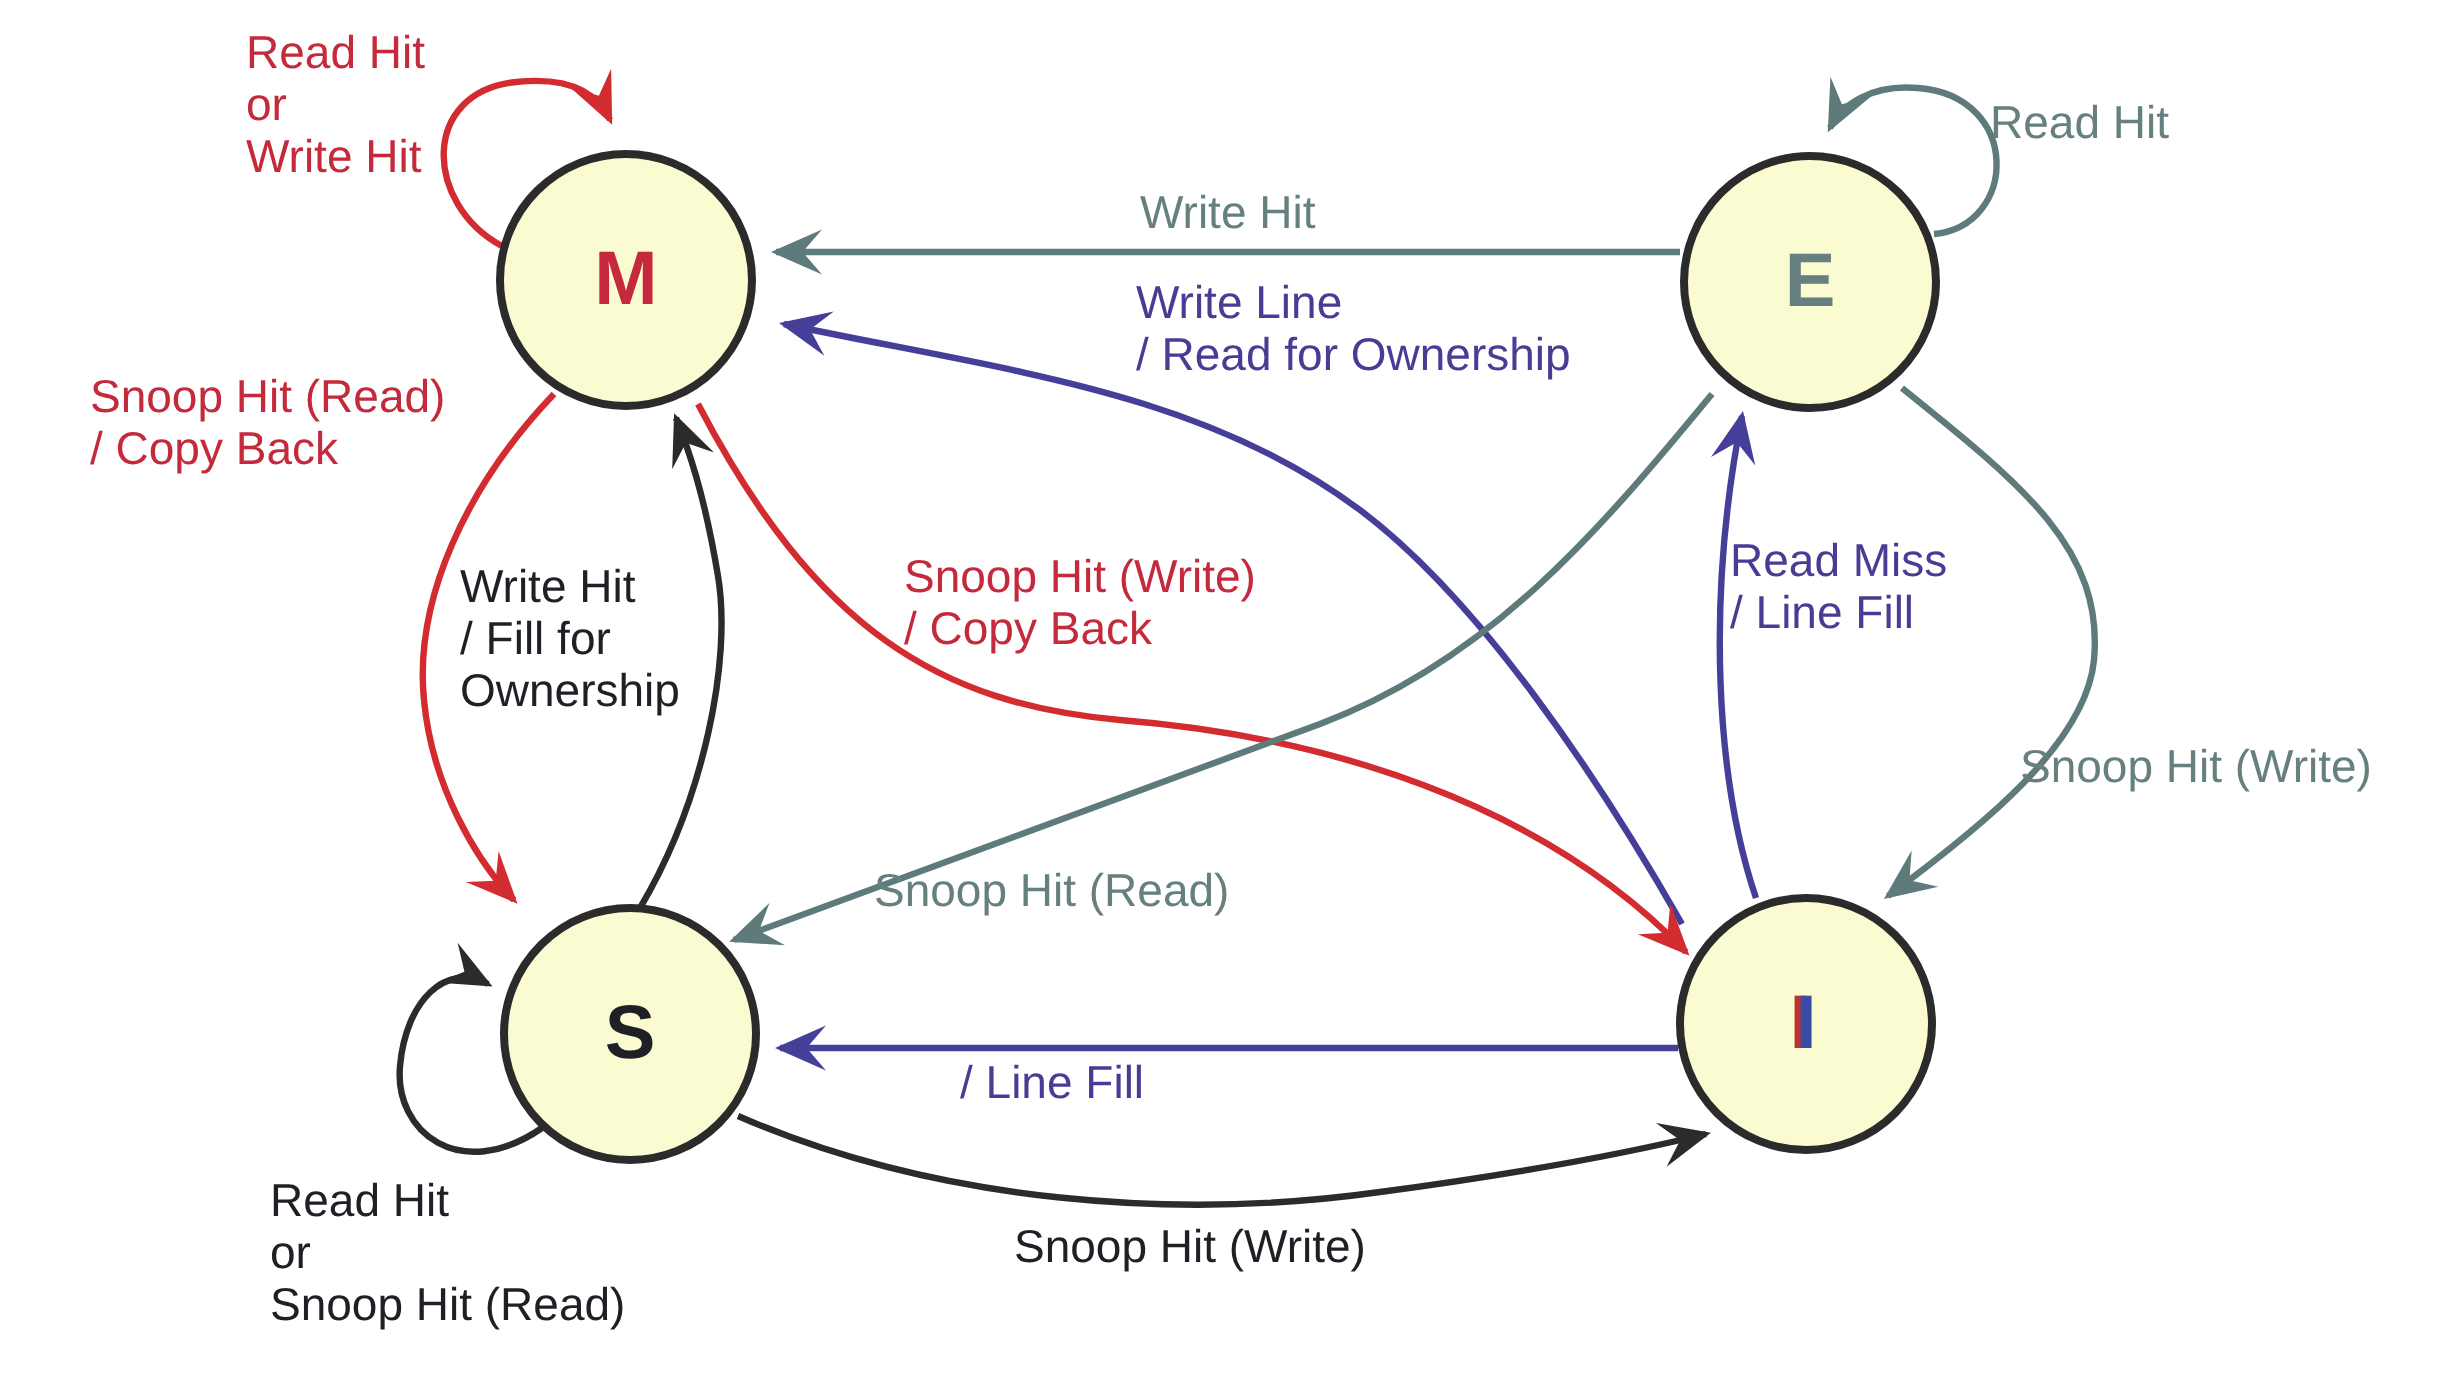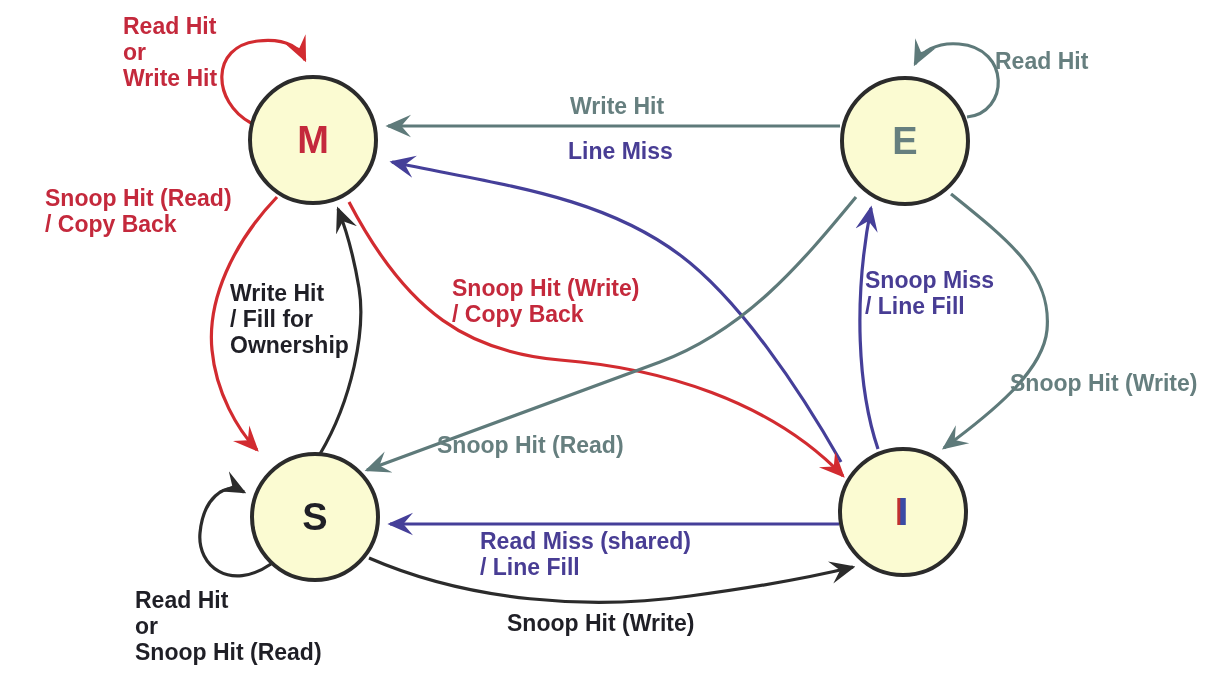--- a/index.html
+++ b/index.html
@@ -31,21 +31,21 @@
   }
   .state .letter{
     font-size:38px;font-weight:bold;line-height:1;
   }
   .letter-m{color:var(--red-text);}
   .letter-e{color:var(--gray-text);}
   .letter-s{color:var(--black-text);}
   .letter-i{color:var(--i-letter-blue);text-shadow:-3px 0 0 var(--i-letter-red);}
   .lbl{
     position:absolute;
-    font-size:23px;font-weight:bold;line-height:26px;
+    font-size:23px;font-weight:normal;line-height:26px;
     white-space:nowrap;
   }
   .t-red{color:var(--red-text);}
   .t-gray{color:var(--gray-text);}
   .t-purple{color:var(--purple-text);}
   .t-black{color:var(--black-text);}
 </style>
 </head>
 <body>
 
@@ -111,21 +111,22 @@
     <div>Read Hit</div>
     <div>or</div>
     <div>Write Hit</div>
   </div>
 
   <div class="lbl t-gray" style="left:570px;top:93px;">
     <div>Write Hit</div>
   </div>
 
   <div class="lbl t-purple" style="left:568px;top:138px;">
-    <div>Line Miss</div>
+    <div>Write Line</div>
+    <div>/ Read for Ownership</div>
   </div>
 
   <div class="lbl t-gray" style="left:995px;top:48px;">
     <div>Read Hit</div>
   </div>
 
   <div class="lbl t-red" style="left:45px;top:185px;">
     <div>Snoop Hit (Read)</div>
     <div>/ Copy Back</div>
   </div>
@@ -139,30 +140,29 @@
   <div class="lbl t-red" style="left:452px;top:275px;">
     <div>Snoop Hit (Write)</div>
     <div>/ Copy Back</div>
   </div>
 
   <div class="lbl t-gray" style="left:437px;top:432px;">
     <div>Snoop Hit (Read)</div>
   </div>
 
   <div class="lbl t-purple" style="left:865px;top:267px;">
-    <div>Snoop Miss</div>
+    <div>Read Miss</div>
     <div>/ Line Fill</div>
   </div>
 
   <div class="lbl t-gray" style="left:1010px;top:370px;">
     <div>Snoop Hit (Write)</div>
   </div>
 
   <div class="lbl t-purple" style="left:480px;top:528px;">
-    <div>Read Miss (shared)</div>
     <div>/ Line Fill</div>
   </div>
 
   <div class="lbl t-black" style="left:507px;top:610px;">
     <div>Snoop Hit (Write)</div>
   </div>
 
   <div class="lbl t-black" style="left:135px;top:587px;">
     <div>Read Hit</div>
     <div>or</div>

